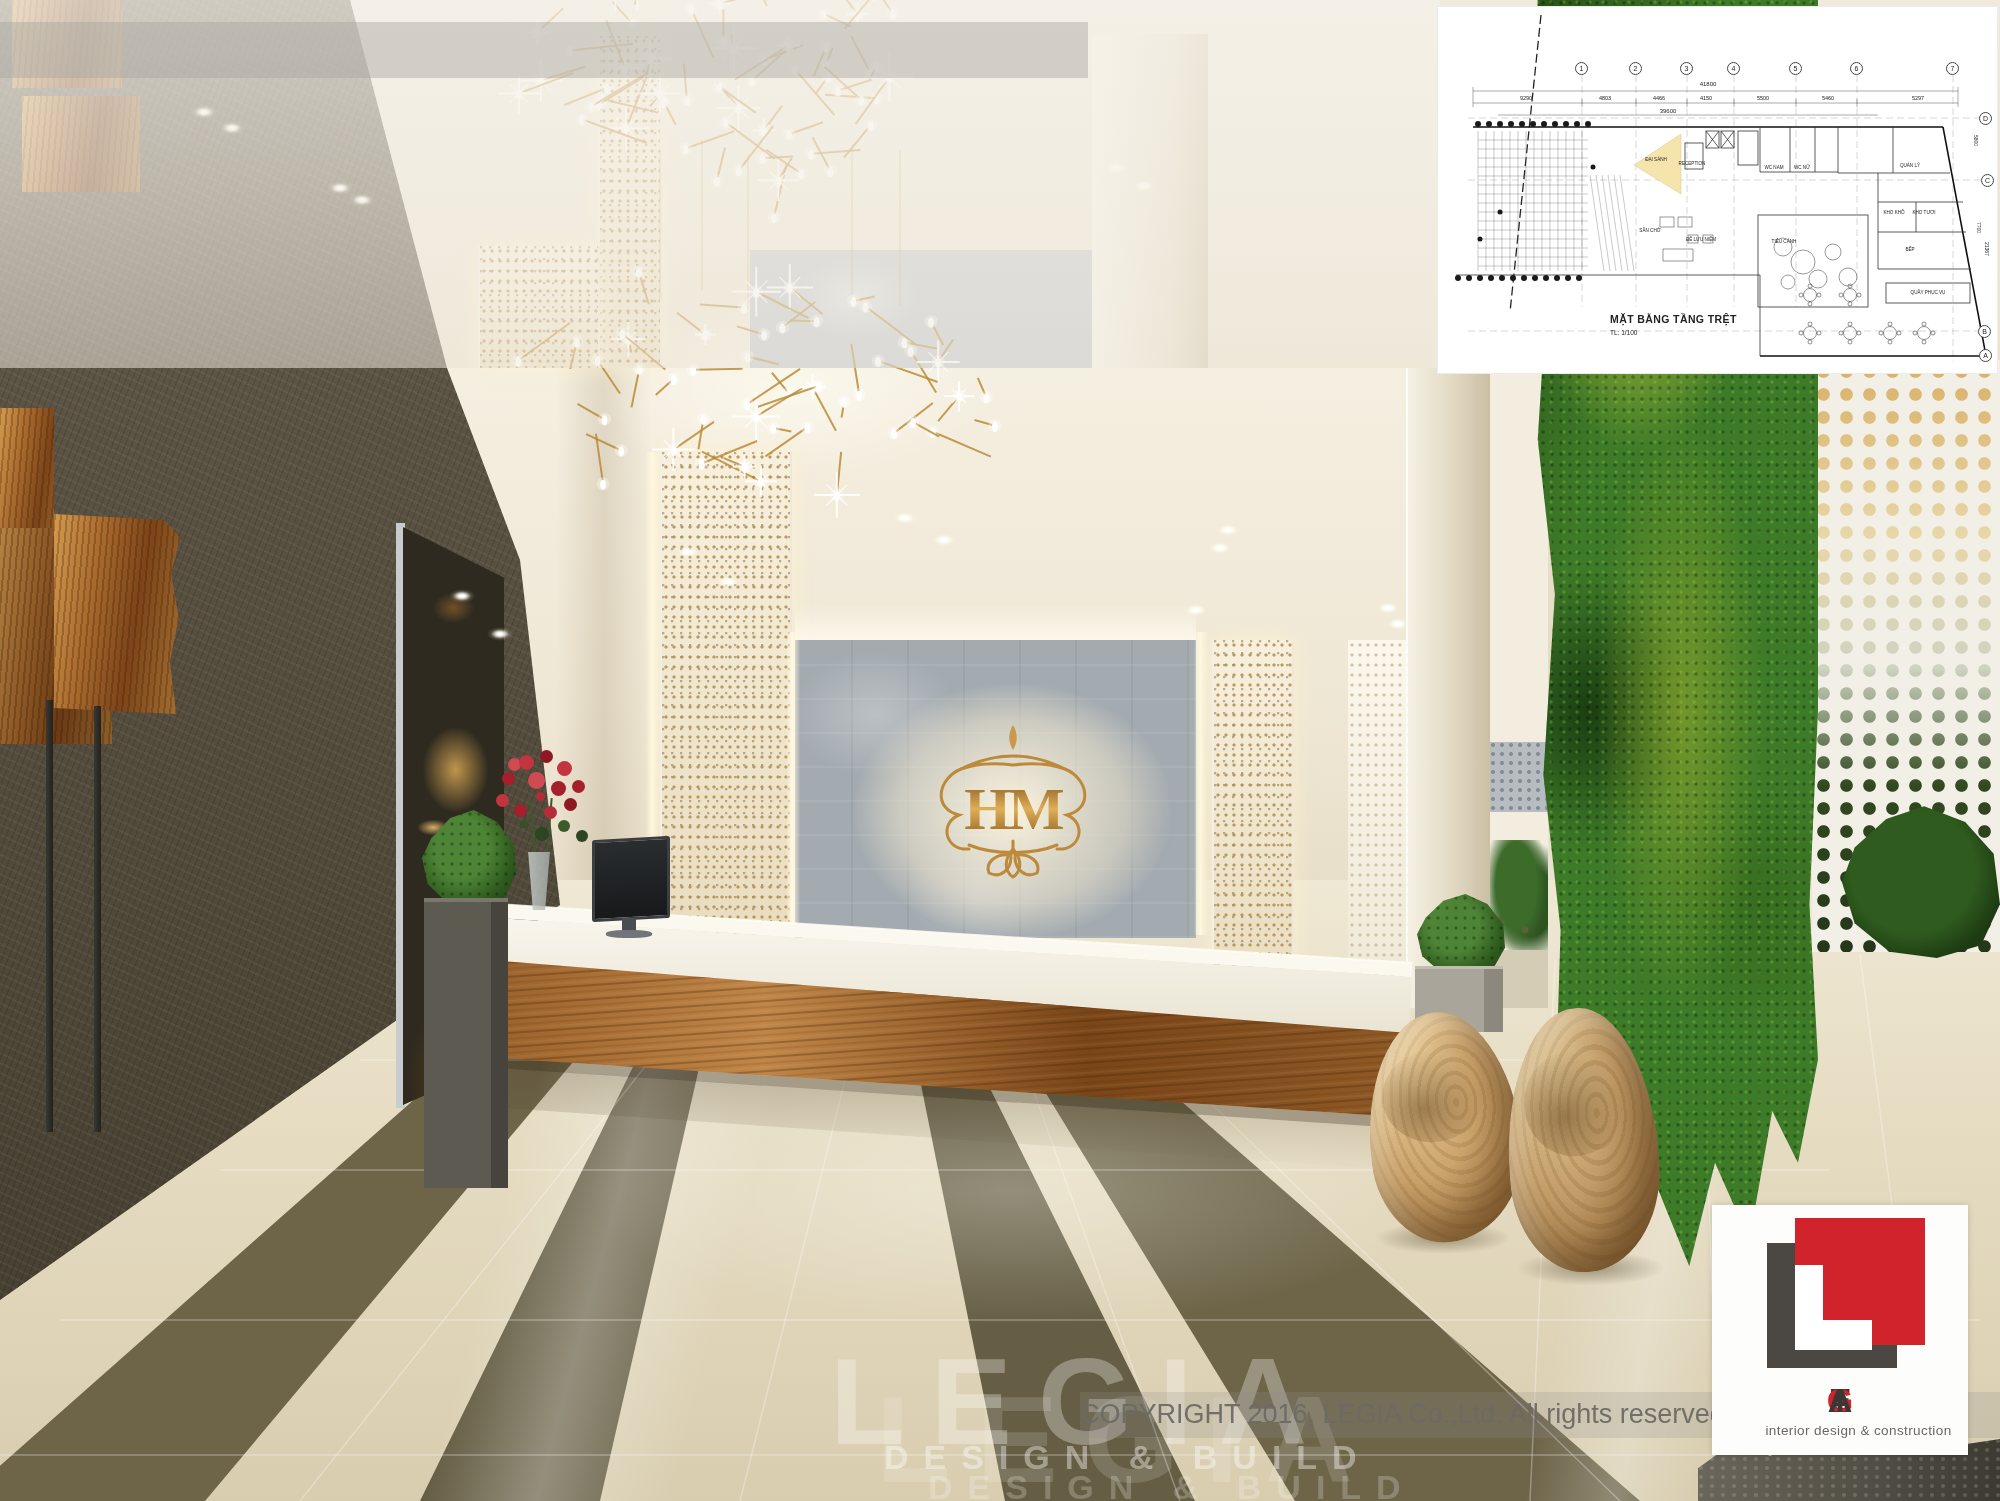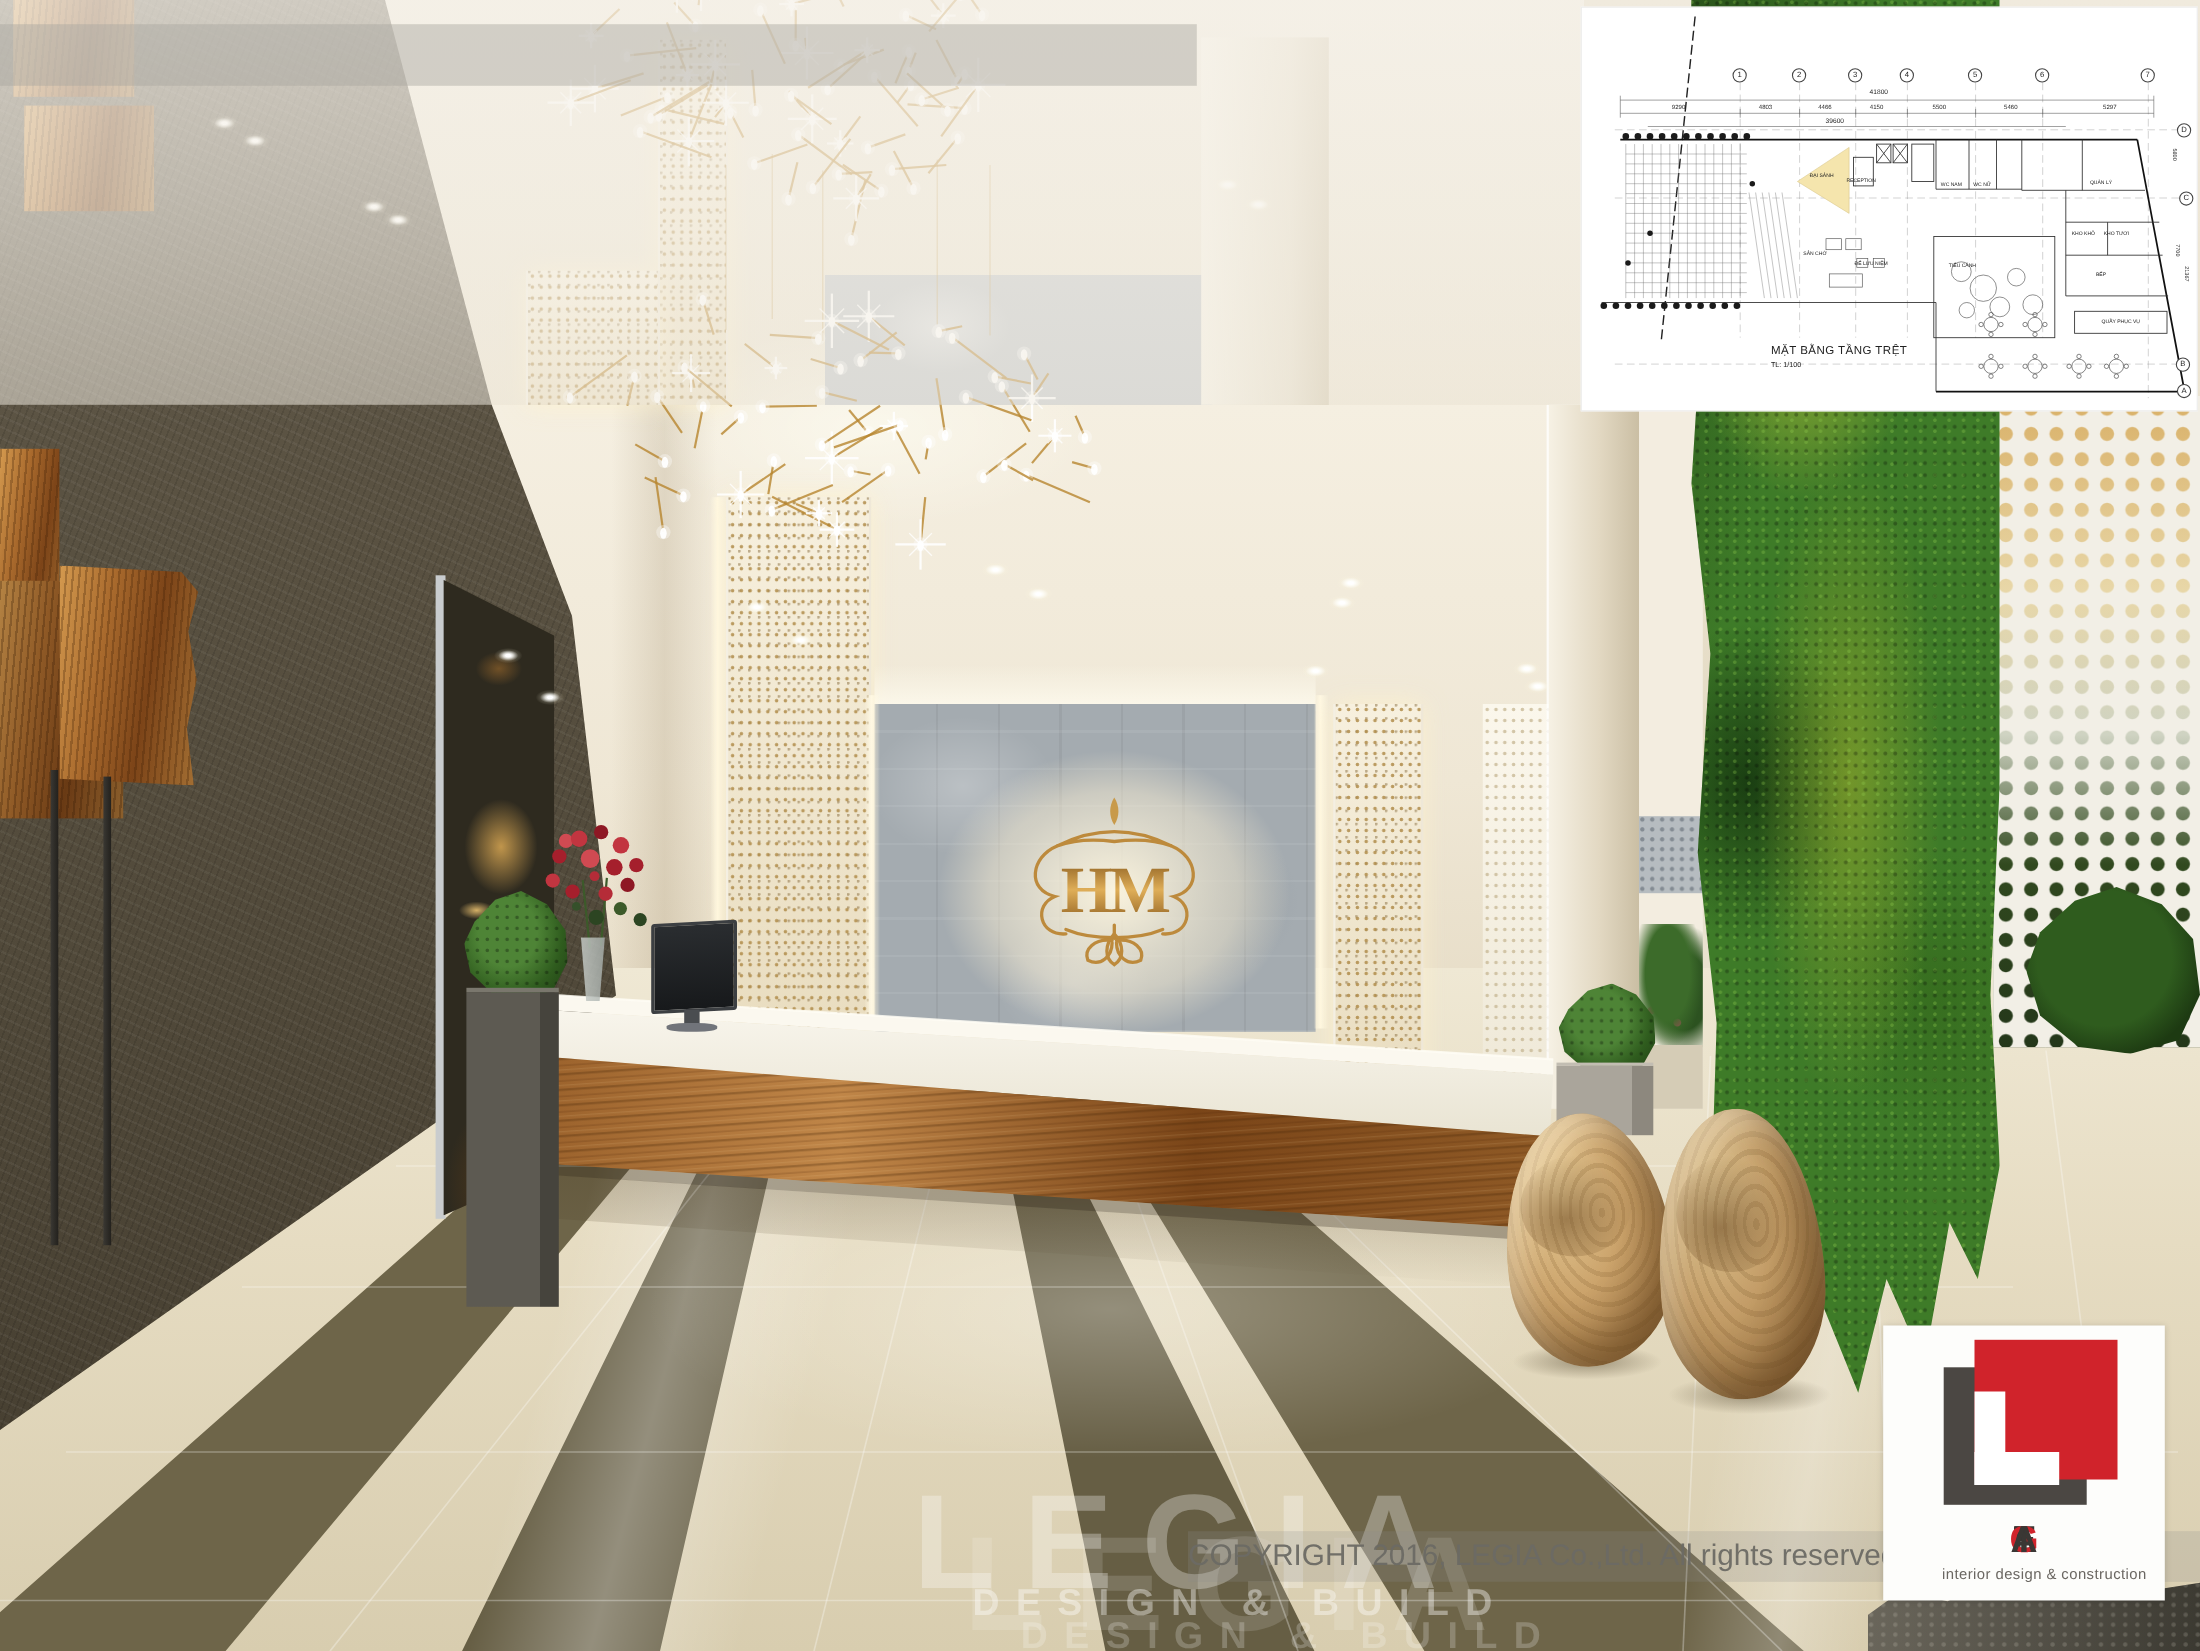--- a/index.html
+++ b/index.html
@@ -167,21 +167,21 @@
   .title{left:54px;top:27px;font-size:42px;font-weight:600;color:#5f5e5a;letter-spacing:-.5px;white-space:nowrap;}
 
   
   .plancard{left:1437px;top:6px;width:561px;height:368px;background:#fff;border:1px solid #ececea;}
   .plancard span{white-space:nowrap;color:#222;}
   .gnum,.glet{width:13px;height:13px;border:1px solid #444;border-radius:50%;font-size:7px;line-height:11px;
     text-align:center;color:#222;background:#fff;}
   .dim{font-size:5.5px;transform:translateX(-50%);color:#333;}
   .room{font-size:4.6px;transform:translateX(-50%);color:#222;}
   .vdim{font-size:5px;transform:rotate(90deg);transform-origin:left top;color:#333;}
-  .plancap{font-size:10.5px;font-weight:normal;letter-spacing:.4px;color:#1a1a1a;}
+  .plancap{font-size:10.5px;font-weight:bold;letter-spacing:.4px;color:#1a1a1a;}
   .planscale{font-size:6.5px;color:#333;}
 
   
   .wm{color:rgba(255,255,255,.30);font-weight:bold;white-space:nowrap;}
   .wm1{left:830px;top:1332px;font-size:122px;letter-spacing:26px;}
   .wm1b{left:876px;top:1370px;font-size:122px;letter-spacing:26px;color:rgba(255,255,255,.14);}
   .wm2{left:884px;top:1438px;font-size:34px;letter-spacing:15px;color:rgba(255,255,255,.40);}
   .wm2b{left:928px;top:1468px;font-size:34px;letter-spacing:15px;color:rgba(255,255,255,.22);}
   .copystrip{left:1080px;top:1392px;width:920px;height:46px;background:rgba(140,140,140,.22);}
   .copytext{left:1080px;top:1399px;width:640px;text-align:center;font-size:27px;color:rgba(108,106,100,.95);white-space:nowrap;}

